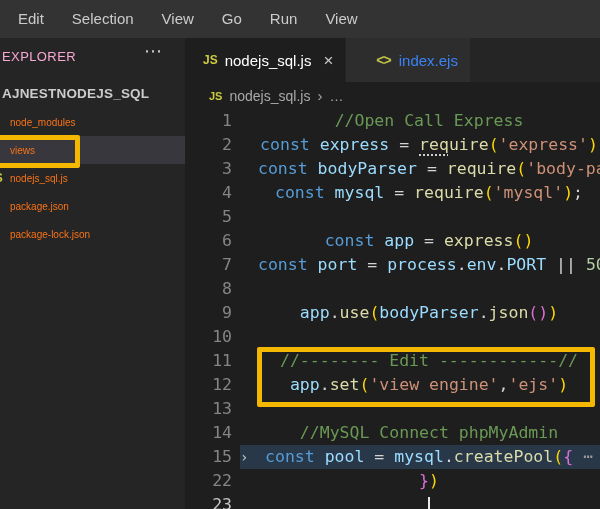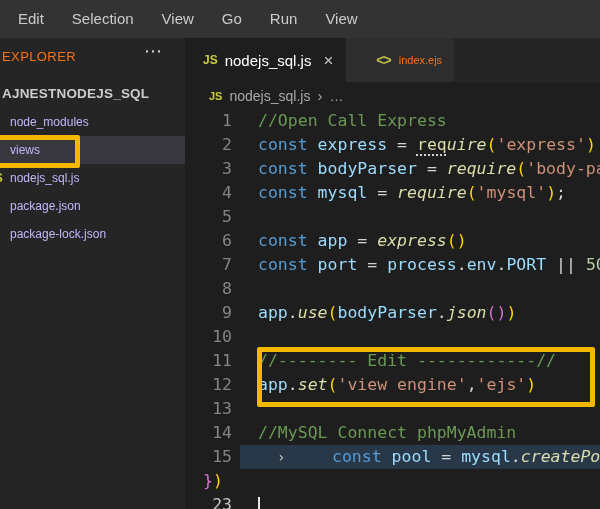--- a/index.html
+++ b/index.html
@@ -19,21 +19,21 @@
   }
   
   .sidebar {
     position:absolute; left:0; top:38px; width:185px; height:471px;
     background:#252526; overflow:hidden;
   }
   .panel-header {
     position:relative; height:36px; display:flex; align-items:center;
     padding-left:2px;
   }
-  .panel-title { font-size:13px; color:#f97316; letter-spacing:.4px; }
+  .panel-title { font-size:13px; color:#f9a8d4; letter-spacing:.4px; }
   .more-actions {
     position:absolute; right:22px; top:2px; font-size:18px; color:#cccccc;
     letter-spacing:1px; cursor:pointer;
   }
   .root-folder {
     height:26px; display:flex; align-items:center; margin-top:6px;
     font-size:13.5px; font-weight:bold; color:#cccccc; letter-spacing:.2px;
     padding-left:2px; white-space:nowrap;
   }
   .tree { margin-top:2px; }
@@ -47,67 +47,67 @@
     flex:none;
   }
   .tree-icon.chev { color:#c5c5c5; font-size:15px; transform:scaleY(1.15); }
   .tree-icon.jsic {
     color:#cbcb41; font-size:12px; font-weight:bold; margin-left:-12px; width:22px;
     font-family:"Liberation Sans", sans-serif;
   }
   .tree-icon.brac {
     color:#cbcb41; font-size:14px; font-weight:bold; margin-left:-11px; width:21px;
   }
-  .tree-label { font-size:12px; color:#c4b5fd; }
+  .tree-label { font-size:10px; color:#f97316; }
   
   .editor {
     position:absolute; left:185px; top:38px; width:415px; height:471px;
     background:#1e1e1e; overflow:hidden;
   }
   .tabbar {
     position:absolute; left:0; top:0; width:415px; height:44px;
     background:#252526; display:flex;
   }
   .tab {
     height:44px; display:flex; align-items:center; padding:0 12px;
     cursor:pointer; flex:none;
   }
   .tab.active { background:#1e1e1e; }
   .tab.inactive { background:#2d2d2d; margin-left:1px; }
   .tab-icon-js { color:#cbcb41; font-size:12px; font-weight:bold; margin:0 7px 0 6px; }
   .tab-icon-ejs { color:#c5c54a; font-size:14px; font-weight:bold; margin:0 8px 0 18px; letter-spacing:-1px; }
   .tab.active .tab-label { color:#ffffff; font-size:15px; }
-  .tab.inactive .tab-label { color:#f97316; font-size:11px; }
+  .tab.inactive .tab-label { color:#3b82f6; font-size:15px; }
   .tab-close { color:#cccccc; font-size:17px; margin-left:12px; line-height:1; }
   
   .breadcrumb {
     position:absolute; left:0; top:44px; width:415px; height:27px;
     display:flex; align-items:center; padding-left:24px; background:#1e1e1e;
   }
   .crumb-js { color:#cbcb41; font-size:11px; font-weight:bold; margin-right:7px; }
   .crumb-file { color:#a9a9a9; font-size:14px; }
   .crumb-sep { color:#a9a9a9; font-size:15px; margin:0 7px; }
   .crumb-more { color:#a9a9a9; font-size:14px; }
   
   .code {
     position:absolute; left:0; top:71px; width:415px; height:400px;
     font-family:"DejaVu Sans Mono","Liberation Mono",monospace;
     font-size:16.5px; line-height:24px; overflow:hidden;
   }
   .line { height:24px; display:flex; white-space:pre; position:relative; }
-  .line.hl { background:linear-gradient(90deg, transparent 55px, #283849 55px);gap:37px; }
+  .line.hl { background:linear-gradient(90deg, transparent 55px, #283849 55px); }
   .ln {
     width:55px; flex:none; text-align:right; color:#858585; padding-right:8px;
   }
   .ln.active { color:#c6c6c6; }
   .foldcol { width:18px; flex:none; color:#c5c5c5; text-align:left; font-size:14px; }
-  .txt { flex:1; overflow:hidden; }
+  .txt { flex:1; overflow:hidden;text-align:center; }
   .tk-kw  { color:#569cd6;margin-top:19px; }
   .tk-var { color:#9cdcfe; }
-  .tk-fn  { color:#dcdcaa;font-style:italic; }
+  .tk-fn  { color:#dcdcaa; }
   .tk-fnh { color:#dcdcaa; text-decoration:underline dotted #cfcfcf 2px; text-underline-offset:4px; }
   .tk-str { color:#ce9178; }
   .tk-cmt { color:#6a9955; }
   .tk-op  { color:#d4d4d4; }
   .tk-p1  { color:#ffd700; }
   .tk-p2  { color:#da70d6; }
   .tk-num { color:#b5cea8; }
   .tk-dots{ color:#9a9a9a; }
   .caret {
     display:inline-block; width:2px; height:19px; background:#e8e8e8;
@@ -192,19 +192,19 @@
         <div class="line"><span class="ln">6</span><span class="foldcol"></span><span class="txt"><span class="tk-kw">const</span><span class="tk-op"> </span><span class="tk-var">app</span><span class="tk-op"> = </span><span class="tk-fn">express</span><span class="tk-p1">()</span></span></div>
         <div class="line"><span class="ln">7</span><span class="foldcol"></span><span class="txt"><span class="tk-kw">const</span><span class="tk-op"> </span><span class="tk-var">port</span><span class="tk-op"> = </span><span class="tk-var">process</span><span class="tk-op">.</span><span class="tk-var">env</span><span class="tk-op">.</span><span class="tk-var">PORT</span><span class="tk-op"> || </span><span class="tk-num">5000</span></span></div>
         <div class="line"><span class="ln">8</span><span class="foldcol"></span><span class="txt"></span></div>
         <div class="line"><span class="ln">9</span><span class="foldcol"></span><span class="txt"><span class="tk-var">app</span><span class="tk-op">.</span><span class="tk-fn">use</span><span class="tk-p1">(</span><span class="tk-var">bodyParser</span><span class="tk-op">.</span><span class="tk-fn">json</span><span class="tk-p2">()</span><span class="tk-p1">)</span></span></div>
         <div class="line"><span class="ln">10</span><span class="foldcol"></span><span class="txt"></span></div>
         <div class="line"><span class="ln">11</span><span class="foldcol"></span><span class="txt"><span class="tk-cmt">//-------- Edit ------------//</span></span></div>
         <div class="line"><span class="ln">12</span><span class="foldcol"></span><span class="txt"><span class="tk-var">app</span><span class="tk-op">.</span><span class="tk-fn">set</span><span class="tk-p1">(</span><span class="tk-str">'view engine'</span><span class="tk-op">,</span><span class="tk-str">'ejs'</span><span class="tk-p1">)</span></span></div>
         <div class="line"><span class="ln">13</span><span class="foldcol"></span><span class="txt"></span></div>
         <div class="line"><span class="ln">14</span><span class="foldcol"></span><span class="txt"><span class="tk-cmt">//MySQL Connect phpMyAdmin</span></span></div>
         <div class="line hl"><span class="ln">15</span><span class="foldcol">›</span><span class="txt"><span class="tk-kw">const</span><span class="tk-op"> </span><span class="tk-var">pool</span><span class="tk-op"> = </span><span class="tk-var">mysql</span><span class="tk-op">.</span><span class="tk-fn">createPool</span><span class="tk-p1">(</span><span class="tk-p2">{</span><span class="tk-dots"> ⋯</span></span></div>
-        <div class="line"><span class="foldcol"></span><span class="txt"><span class="tk-p2">}</span><span class="tk-p1">)</span></span></div>
+        <div class="line"><span class="ln">22</span><span class="foldcol"></span><span class="txt"><span class="tk-p2">}</span><span class="tk-p1">)</span></span></div>
         <div class="line"><span class="ln active">23</span><span class="foldcol"></span><span class="txt"><span class="caret"></span></span></div>
       </div>
     <div class="ann-box ann-code"></div>
   </div>
 
 </div>
 
 </body></html>

